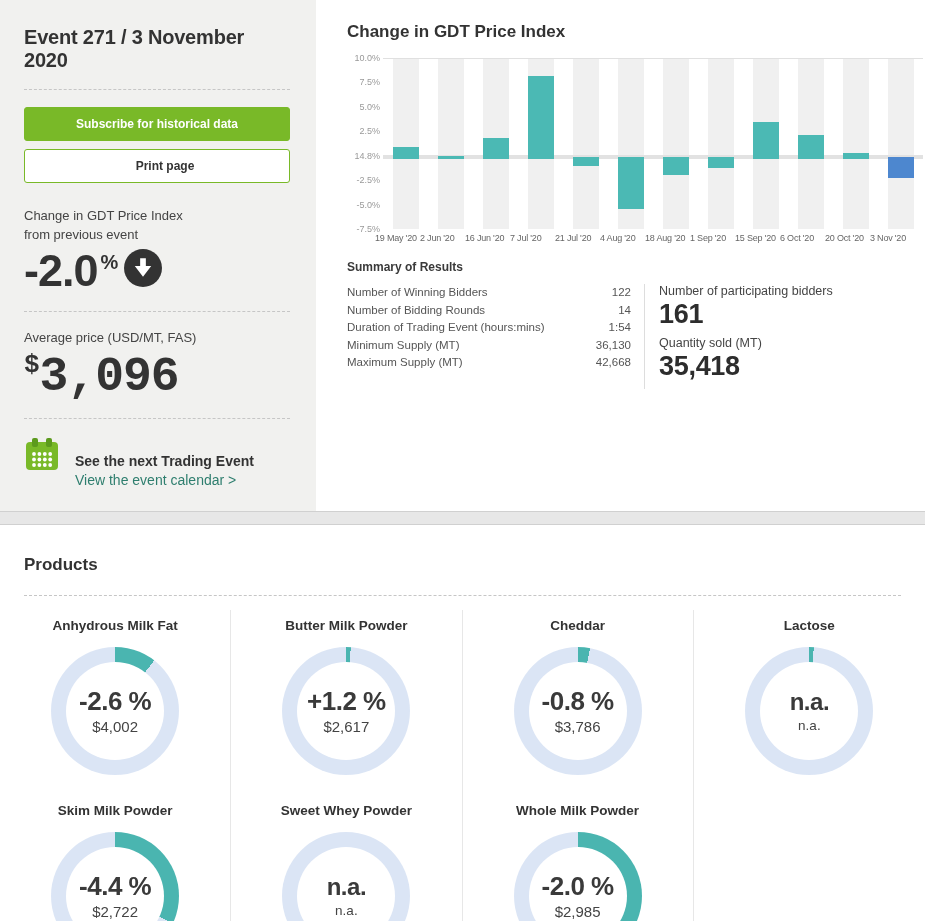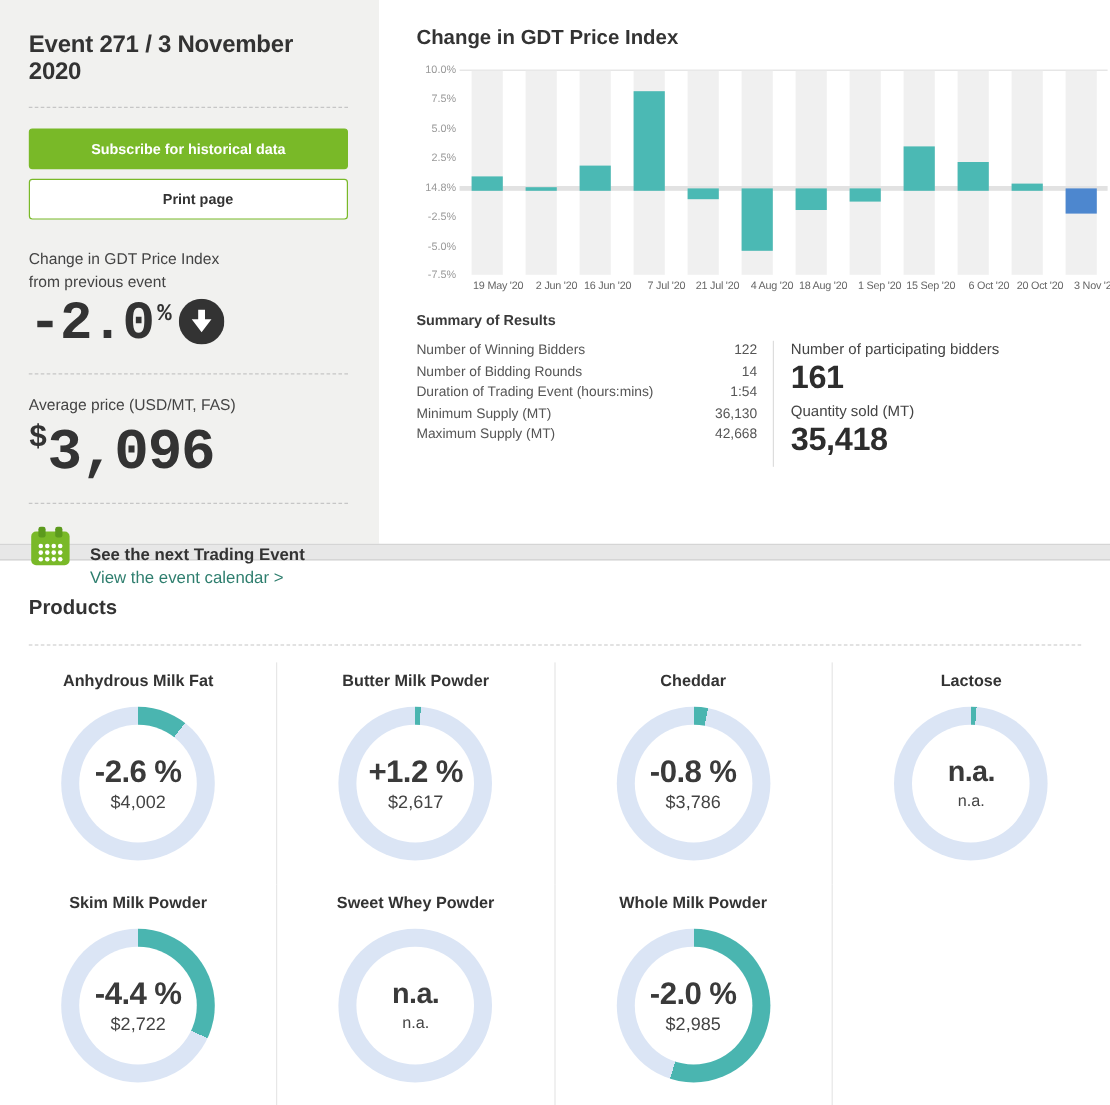--- a/index.html
+++ b/index.html
@@ -1,30 +1,30 @@
 <!DOCTYPE html>
 <html><head>
 <meta charset="utf-8">
 <style>
   * { margin:0; padding:0; box-sizing:border-box; }
   html,body { background:#fff; }
   body { font-family:"Liberation Sans", sans-serif; color:#333; }
   .page { width:925px; height:921px; background:#fff; overflow:hidden; position:relative; }
 
   
-  .top { display:flex; height:453px;border-radius:30px; }
+  .top { display:flex; height:511px;border-radius:30px; }
   .sidebar { width:316px; background:#f1f1ef; padding:26px 26px 0 24px; flex:none; }
   .sidebar h1 { font-size:20px; font-weight:700; color:#333; letter-spacing:-0.2px; }
   .dashed { border:none; border-top:1px dashed #c6c6c6; margin:17px 0; }
   .btn { display:block; width:100%; height:34px; border-radius:3px; font-family:inherit;
          font-size:12px; font-weight:700; cursor:pointer; }
   .btn-green { background:#79b928; border:1px solid #79b928; color:#fff; margin-bottom:8px; }
   .btn-outline { background:#fff; border:1px solid #79b928; color:#333;padding-left:16px; }
   .small-label { font-size:13px; color:#444; line-height:1.45; margin-top:24px; }
-  .change-row { display:flex; align-items:flex-start; margin-top:2px;font-family:Liberation Mono, monospace; }
+  .change-row { display:flex; align-items:flex-start; margin-top:2px; }
   .change-val { font-size:45px; font-weight:700; color:#333; line-height:1.05; letter-spacing:-1px; }
   .change-pct { font-size:20px; font-weight:700; color:#333; margin:4px 6px 0 3px; }
   .down-badge { width:38px; height:38px; margin-top:2px; }
   .price-line { line-height:1; margin-top:4px;font-family:Liberation Mono, monospace; }
   .price-cur { font-size:26px; font-weight:700; vertical-align:18px; }
   .price-val { font-size:48px; font-weight:700; letter-spacing:-1px; color:#333; }
   .next-event { display:flex; align-items:flex-start; margin-top:2px; }
   .next-event .txt { margin-left:15px;margin-top:16px; }
   .next-title { font-size:14px; font-weight:700; color:#333; line-height:1.35; }
   .next-link { font-size:14px; color:#2e7e6e; line-height:1.35; text-decoration:none; display:block; cursor:pointer; }
@@ -35,21 +35,21 @@
   
   .chart { margin-top:16px; position:relative; }
   .chart-inner { display:flex; }
   .y-axis { width:36px; position:relative; height:171px; flex:none; }
   .ylbl { position:absolute; right:3px; font-size:9px; color:#999; white-space:nowrap; }
   .plot { position:relative; width:540px; height:171px; border-top:1px solid #e0e0e0; background:#fff; }
   .stripe { position:absolute; top:0; bottom:0; background:#f0f0f0; }
   .zero-line { position:absolute; left:0; right:0; height:4px; background:#e2e2e2; }
   .bar { position:absolute; }
   .x-axis { position:relative; height:18px; margin-left:36px; width:540px; }
-  .xlbl { position:absolute; top:4px; font-size:9px; color:#666; text-align:right; white-space:nowrap; letter-spacing:-0.2px; }
+  .xlbl { position:absolute; top:4px; font-size:9px; color:#666; text-align:left; white-space:nowrap; letter-spacing:-0.2px; }
 
   
   .summary { margin-top:13px; padding-right:12px; }
   .summary h3 { font-size:12px; font-weight:700; color:#3a3a3a; margin-bottom:10px; }
   .summary-flex { display:flex; }
   .sum-table { width:284px; flex:none; }
   .sum-row { display:flex; justify-content:space-between; font-size:11.5px; color:#555; line-height:17.5px; }
   .sum-row .v { text-align:right; }
   .v-div { width:1px; background:#ddd; margin:0 0 0 13px; flex:none; }
   .sum-right { padding-left:14px; }

